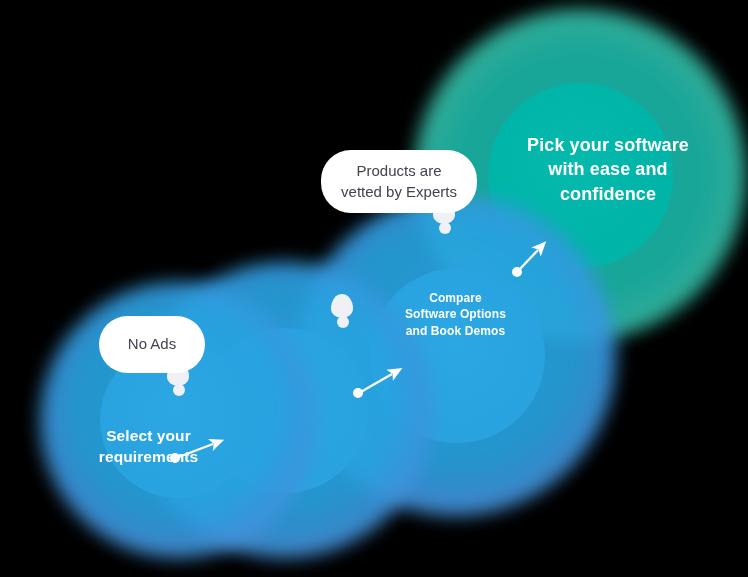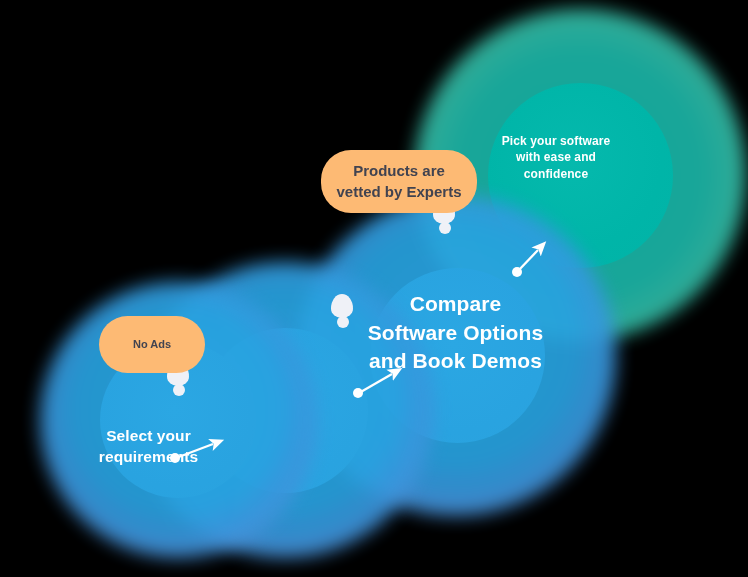--- a/index.html
+++ b/index.html
@@ -15,24 +15,24 @@
 
   
   .blob-label{
     position:absolute;color:#ffffff;font-weight:bold;
     text-align:center;line-height:1.36;letter-spacing:.1px;
     white-space:pre-line;
   }
 
   
   .bubble{
-    position:absolute;background:#fdba74;border-radius:30px;
+    position:absolute;background:#ffffff;border-radius:30px;
     display:flex;align-items:center;justify-content:center;
     text-align:center;color:#414350;line-height:1.34;
-    white-space:pre-line;box-sizing:border-box;font-weight:bold;
+    white-space:pre-line;box-sizing:border-box;
   }
   .bub-tail{position:absolute;background:#eff1f7;border-radius:50% 50% 50% 50%/60% 60% 40% 40%;}
   .bub-dot{position:absolute;background:#eff1f7;border-radius:50%;}
 
   
   .arrow-svg{position:absolute;overflow:visible;}
 </style>
 </head>
 <body>
 
@@ -59,25 +59,25 @@
   <div class="blob-core" style="left:203px;top:328px;width:165px;height:165px;
               background:radial-gradient(circle at 48% 44%, #2ba7e3 0%, #29a3e0 65%, #2ba2de 100%);"></div>
 
   <div class="blob halo" style="left:40px;top:282px;width:276px;height:276px;
               background:radial-gradient(circle at 50% 46%,
                 #2aa6e2 0%, #28a2e0 50%, #3b94dc 66%, #5b8fd4 78%,
                 rgba(120,150,215,.5) 89%, rgba(170,200,235,0) 100%);"></div>
   <div class="blob-core" style="left:100px;top:342px;width:156px;height:156px;
               background:radial-gradient(circle at 48% 44%, #2ba7e3 0%, #29a3e0 65%, #2ba2de 100%);"></div>
 
-  <div class="blob-label" style="left:456px;top:133px;width:200px;font-size:12px;">Pick your software
+  <div class="blob-label" style="left:508px;top:133px;width:200px;font-size:18px;">Pick your software
 with ease and
 confidence</div>
 
-  <div class="blob-label" style="left:363px;top:290px;width:185px;font-size:21px;">Compare
+  <div class="blob-label" style="left:363px;top:290px;width:185px;font-size:12px;">Compare
 Software Options
 and Book Demos</div>
 
 
   <div class="blob-label" style="left:75px;top:425px;width:147px;font-size:15.5px;">Select your
 requirements</div>
 
   <svg class="arrow-svg" style="left:0;top:0;width:748px;height:577px;">
     <defs>
       <marker id="ah1" markerWidth="7" markerHeight="7" refX="1.2" refY="3" orient="auto" markerUnits="strokeWidth">
@@ -110,16 +110,16 @@
 
   <div class="bub-tail" style="left:331px;top:294px;width:22px;height:24px;"></div>
   <div class="bub-dot" style="left:337px;top:316px;width:12px;height:12px;"></div>
 
   <div class="bub-tail" style="left:433px;top:200px;width:22px;height:24px;"></div>
   <div class="bubble" style="left:321px;top:150px;width:156px;height:63px;font-size:15px;">Products are
 vetted by Experts</div>
   <div class="bub-dot" style="left:439px;top:222px;width:12px;height:12px;"></div>
 
   <div class="bub-tail" style="left:167px;top:362px;width:22px;height:24px;"></div>
-  <div class="bubble" style="left:99px;top:316px;width:106px;height:57px;font-size:11px;text-align:right;">No Ads</div>
+  <div class="bubble" style="left:99px;top:316px;width:106px;height:57px;font-size:15px;text-align:right;">No Ads</div>
   <div class="bub-dot" style="left:173px;top:384px;width:12px;height:12px;"></div>
 
 </div>
 
 </body></html>

